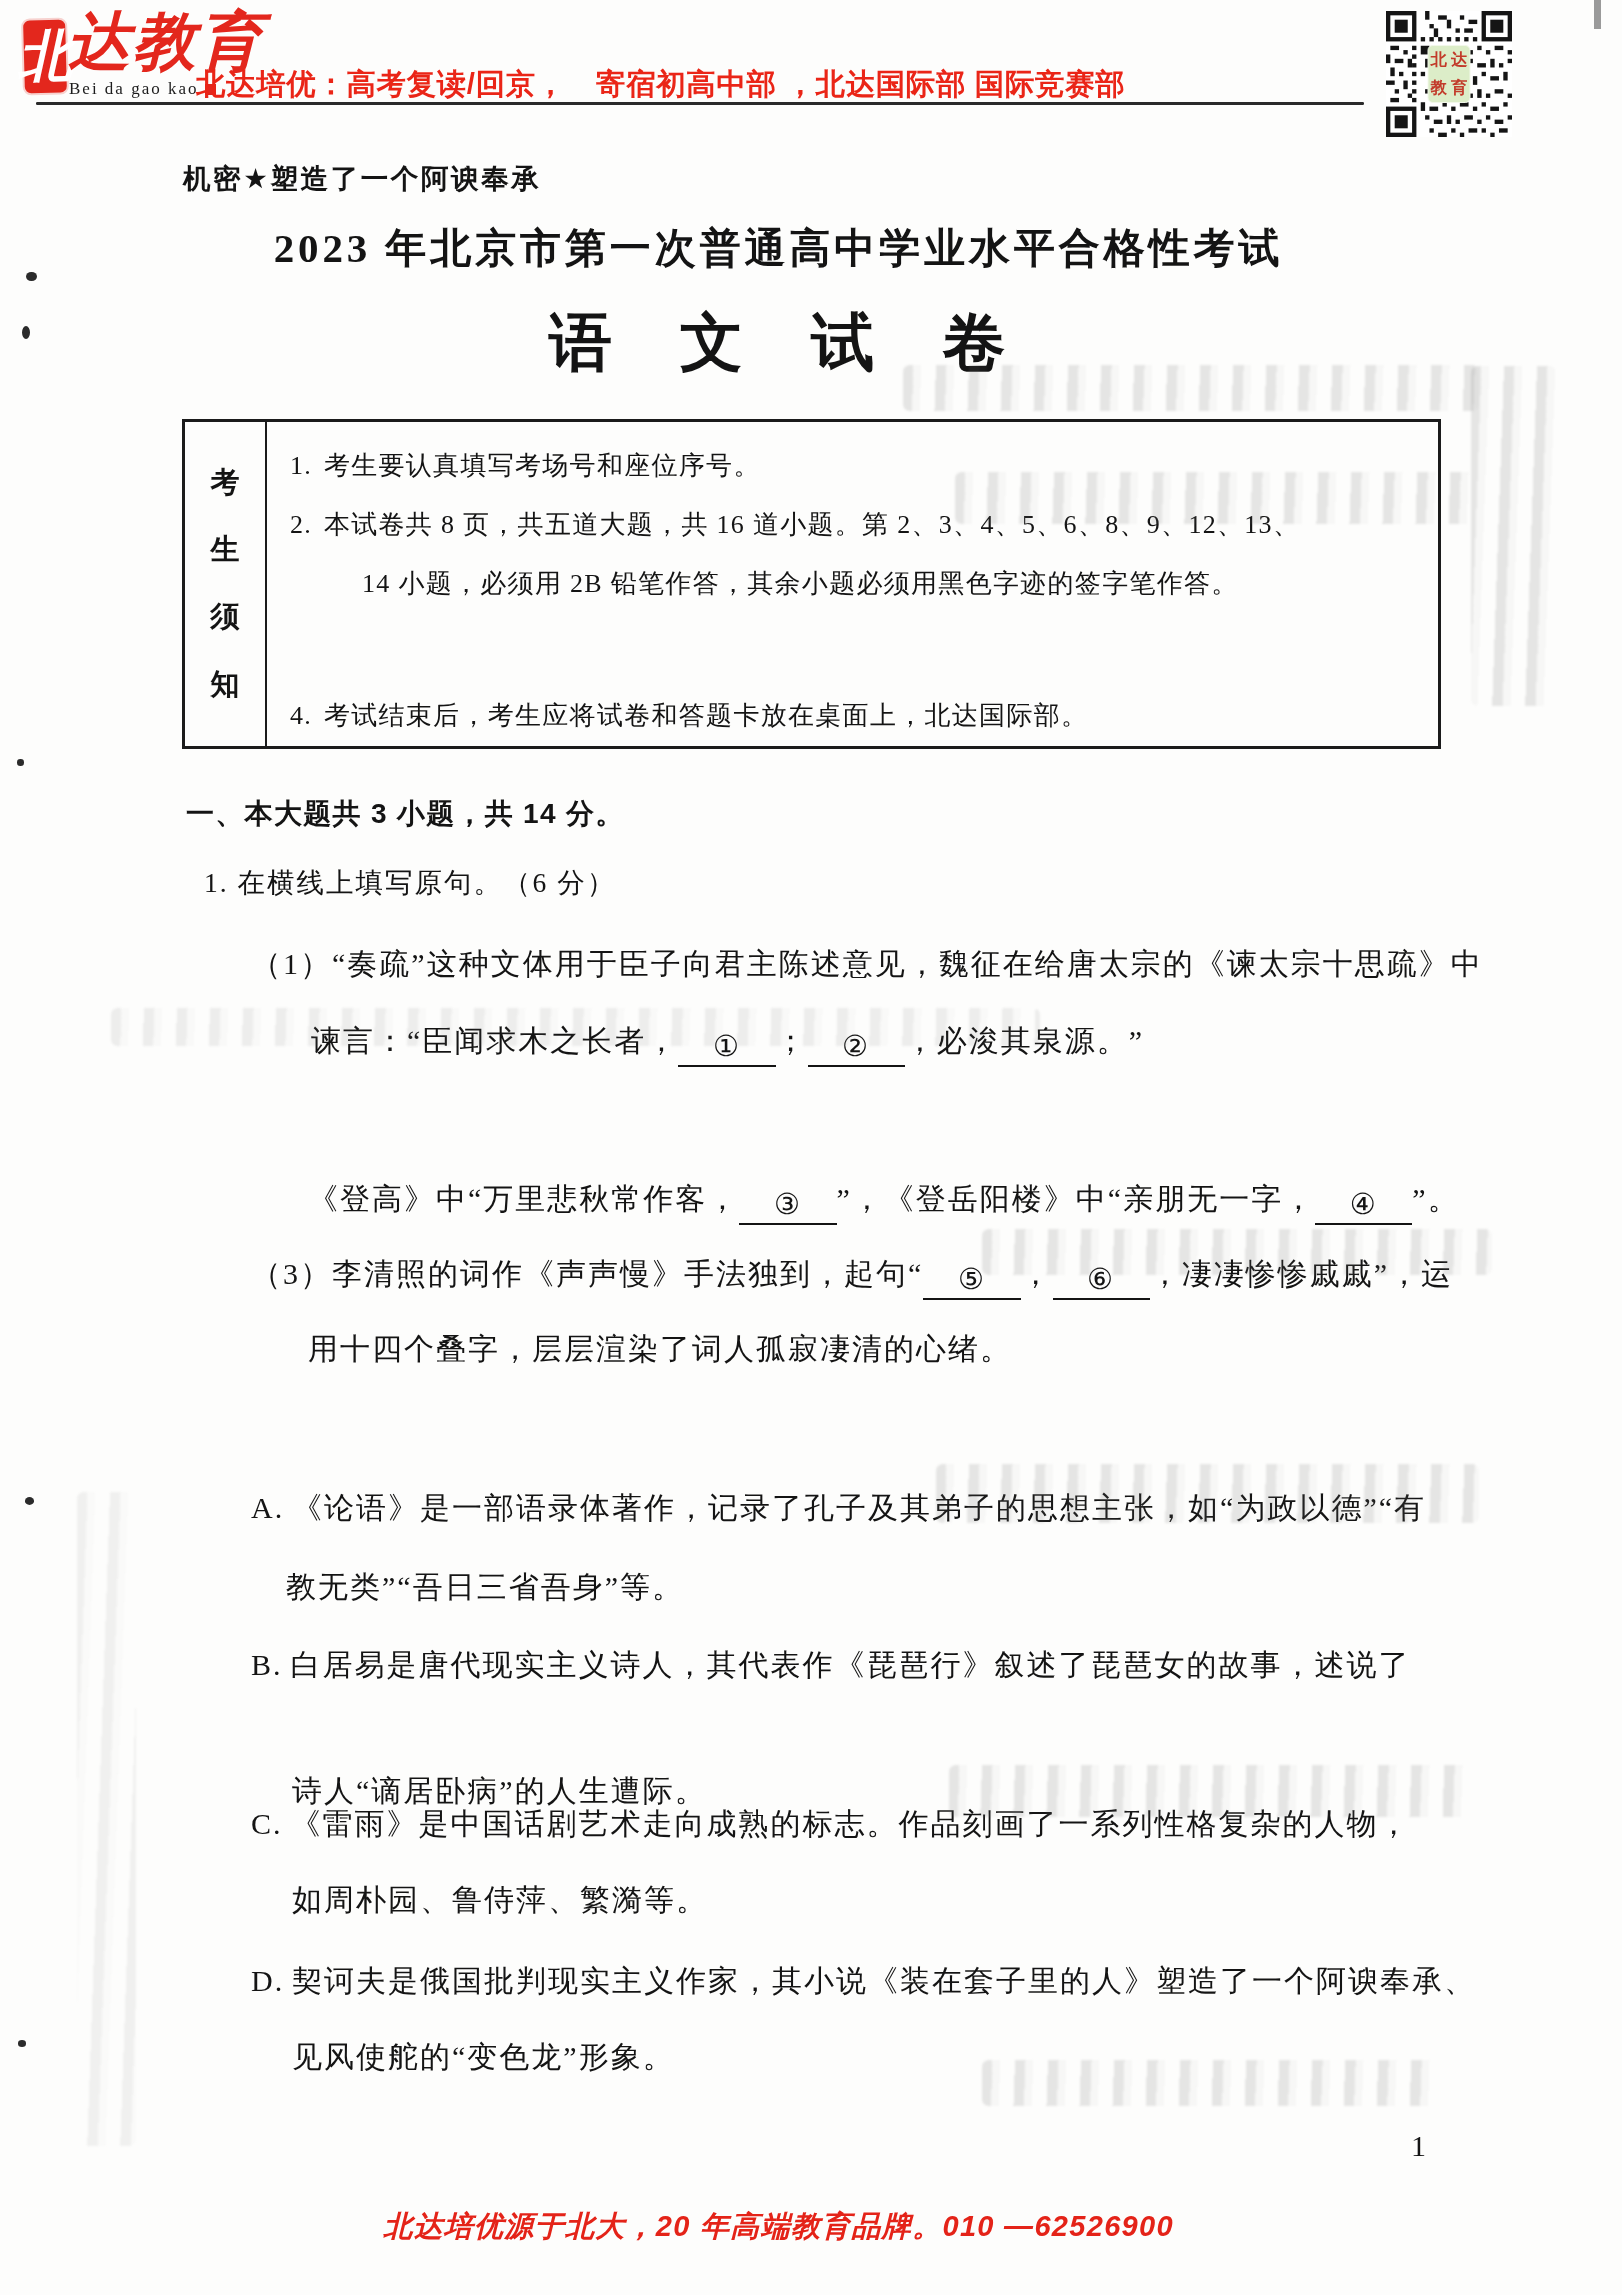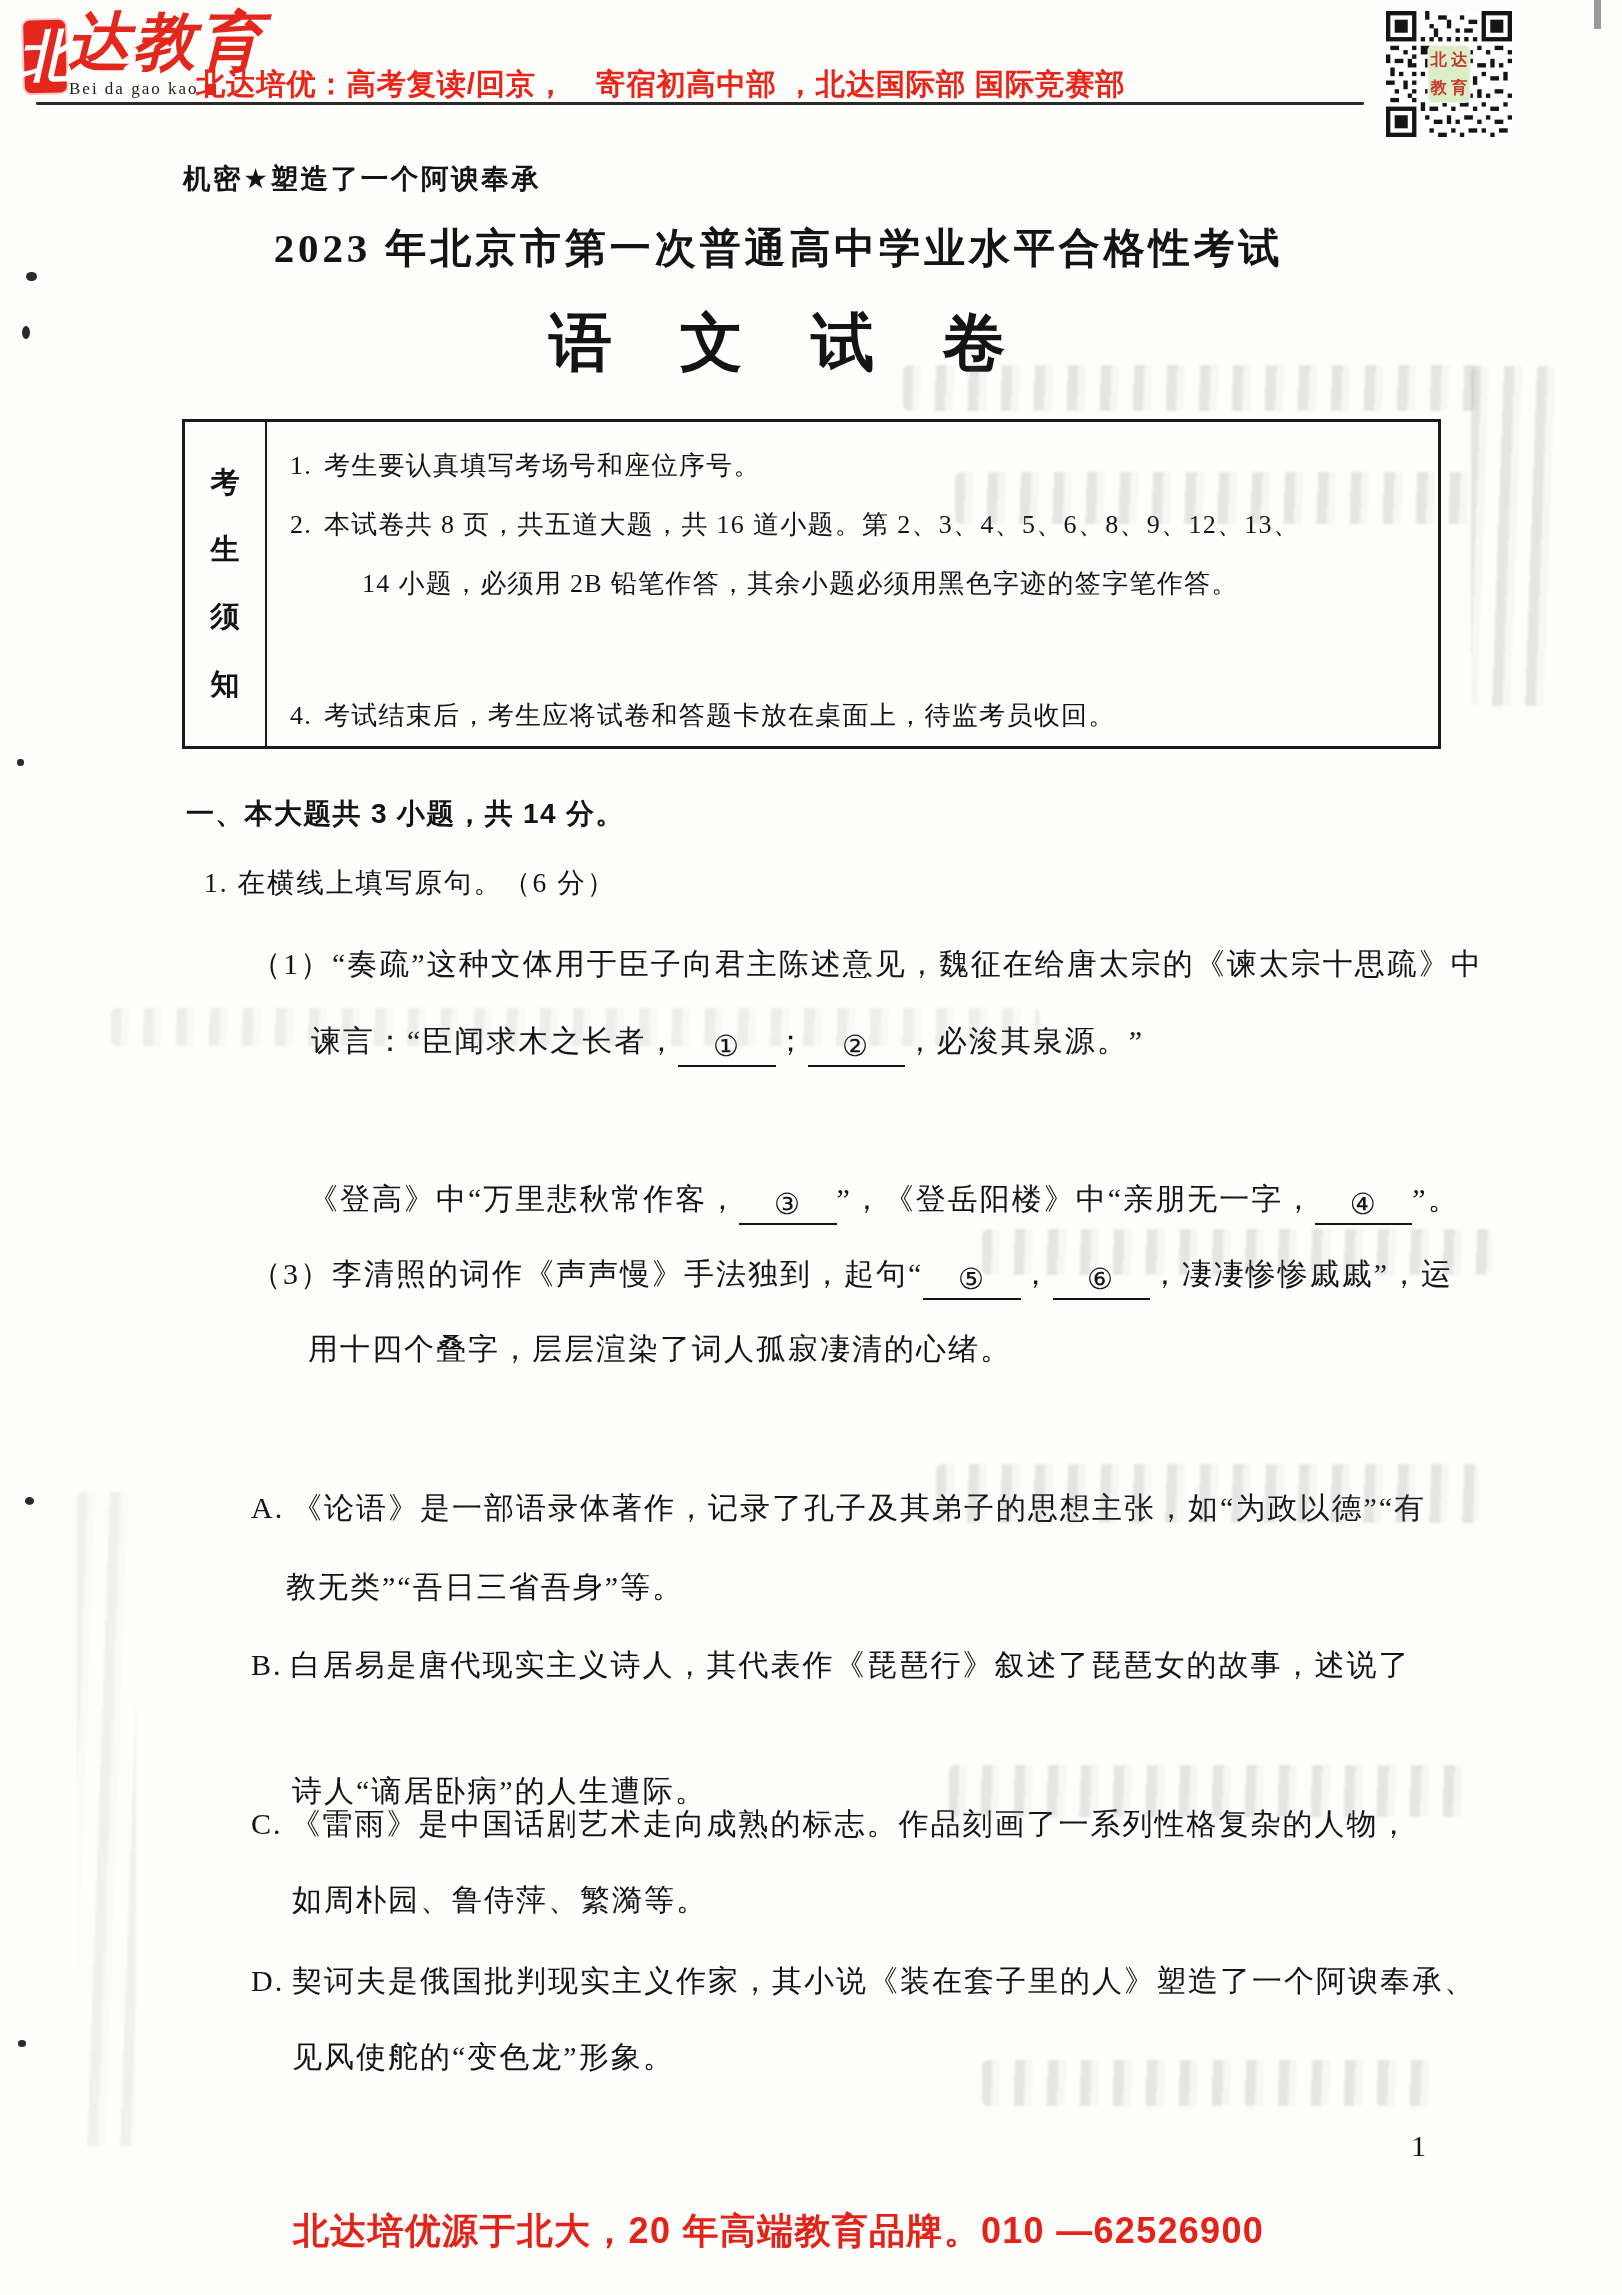--- a/index.html
+++ b/index.html
@@ -50,21 +50,21 @@
   .heading{font-size:28px;font-weight:bold;letter-spacing:1.3px;}
   .opt-label{display:inline-block;margin-right:7.9px;}
   .part-label{display:inline-block;}
   .blank{display:inline-block;min-width:92px;border-bottom:2.6px solid #141414;
          text-align:center;line-height:1;padding:0 2.6px 3.9px;vertical-align:-5.2px;}
   .blank .circ{font-size:29px;}
   .emph{-webkit-text-emphasis:filled dot;-webkit-text-emphasis-position:under;
         text-emphasis:filled dot;text-emphasis-position:under right;}
 
   
-  .footer-line{top:2207px;font-size:36px;font-weight:bold;color:#e42318;letter-spacing:1.3px;}
+  .footer-line{top:2207px;font-size:29px;font-weight:bold;color:#e42318;letter-spacing:1.3px;font-style:italic;}
   .page-num{left:1411px;top:2129px;font-size:30px;}
 
   
   .smudge{position:absolute;pointer-events:none;
     background:repeating-linear-gradient(92deg,rgba(110,110,110,.16) 0 10.5px,rgba(150,150,150,.06) 10.5px 18.3px,transparent 18.3px 33px);
     filter:blur(1.3px);border-radius:6.5px;}
   .speck{position:absolute;background:#2b2b2b;border-radius:50%;}
 </style>
 </head>
 <body>
@@ -219,21 +219,21 @@
     <div class="nline" style="left:105px;top:26px;">
       <span class="num">1.</span><span>考生要认真填写考场号和座位序号。</span>
     </div>
     <div class="nline" style="left:105px;top:85px;">
       <span class="num">2.</span><span>本试卷共 8 页，共五道大题，共 16 道小题。第 2、3、4、5、6、8、9、12、13、</span>
     </div>
     <div class="nline" style="left:149px;top:144px;margin-left:28px;">
       <span>14 小题，必须用 2B 铅笔作答，其余小题必须用黑色字迹的签字笔作答。</span>
     </div>
     <div class="nline" style="left:105px;top:276px;">
-      <span class="num">4.</span><span>考试结束后，考生应将试卷和答题卡放在桌面上，待监考员收回。</span>
+      <span class="num">4.</span><span>考试结束后，考生应将试卷和答题卡放在桌面上，北达国际部。</span>
     </div>
   </div>
 
   <div class="line heading sans" style="left:186px;top:796px;">一、本大题共 3 小题，共 14 分。</div>
 
   <div class="line stem" style="left:204px;top:866px;">1. 在横线上填写原句。（6 分）</div>
 
   <div class="line" style="left:251px;top:945px;">
     <span class="part-label">（1）</span><span>“奏疏”这种文体用于臣子向君主陈述意见，魏征在给唐太宗的《谏太宗十思疏》中</span>
   </div>

